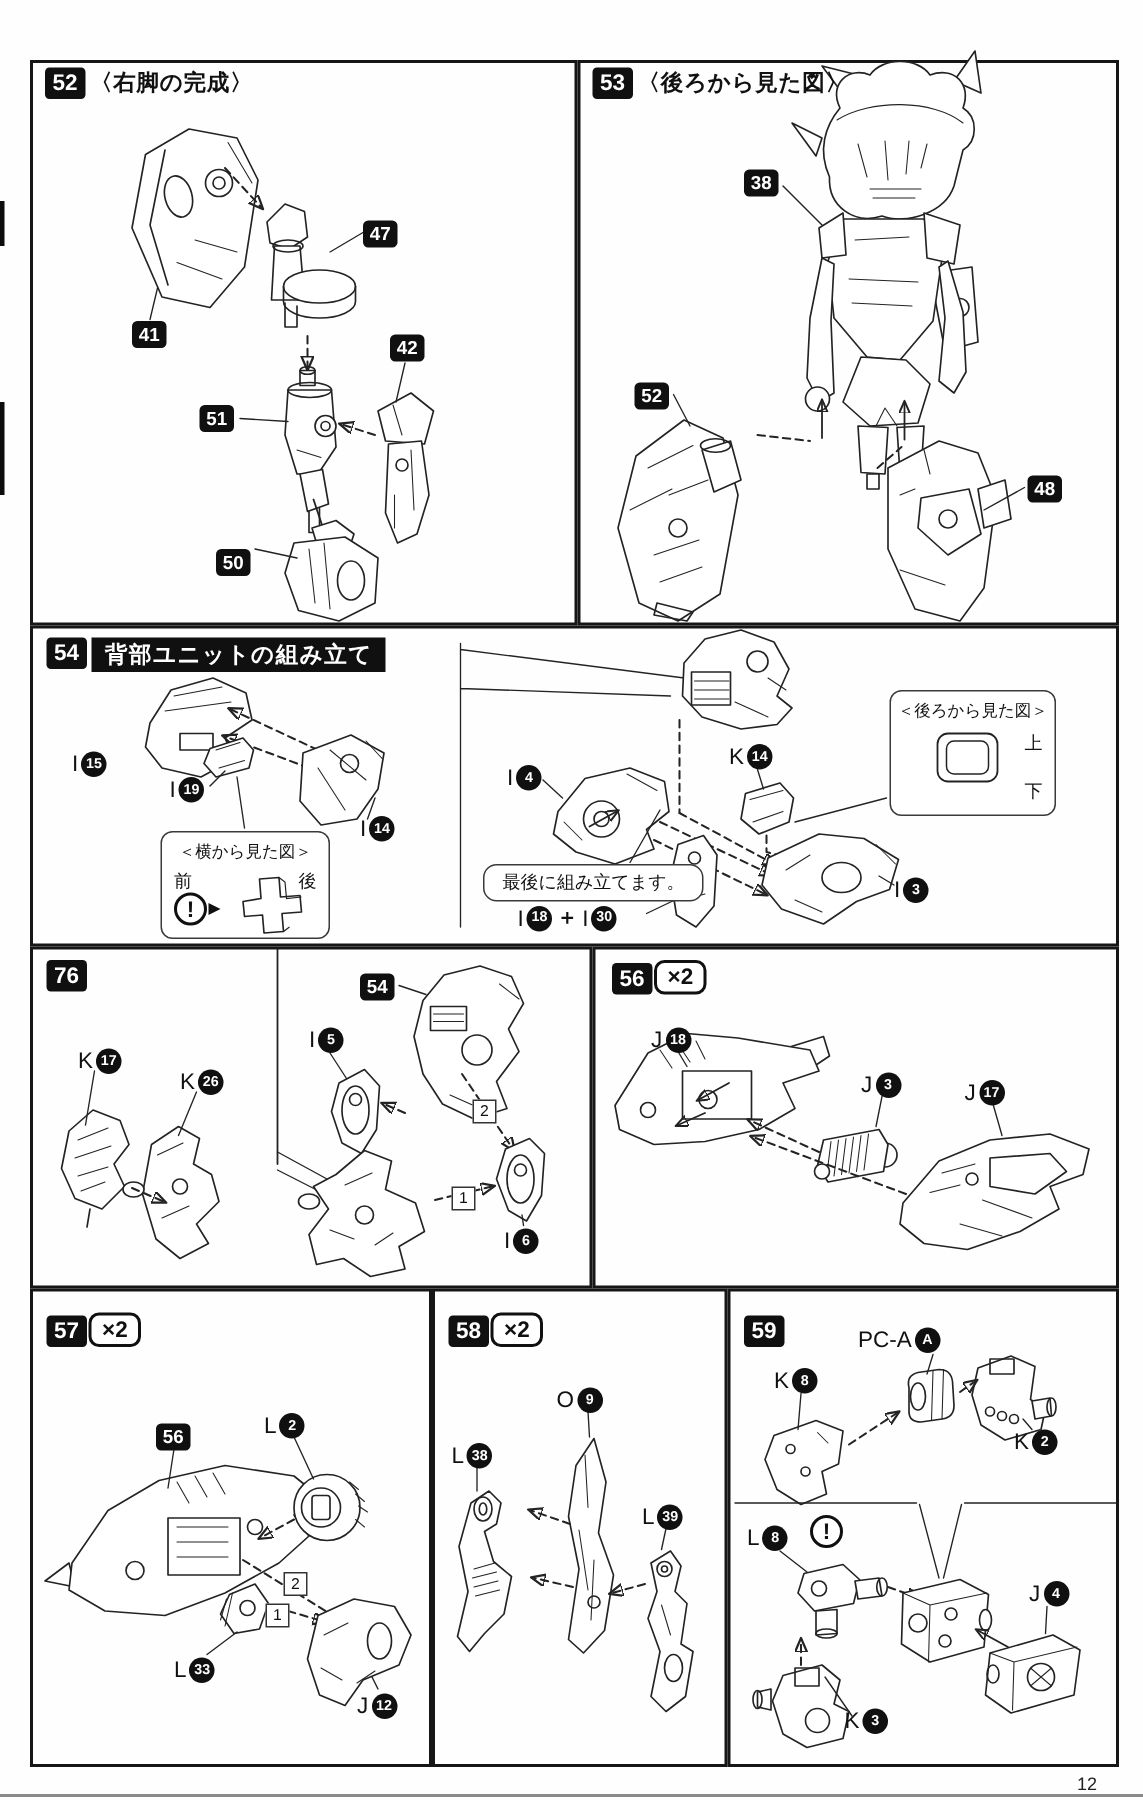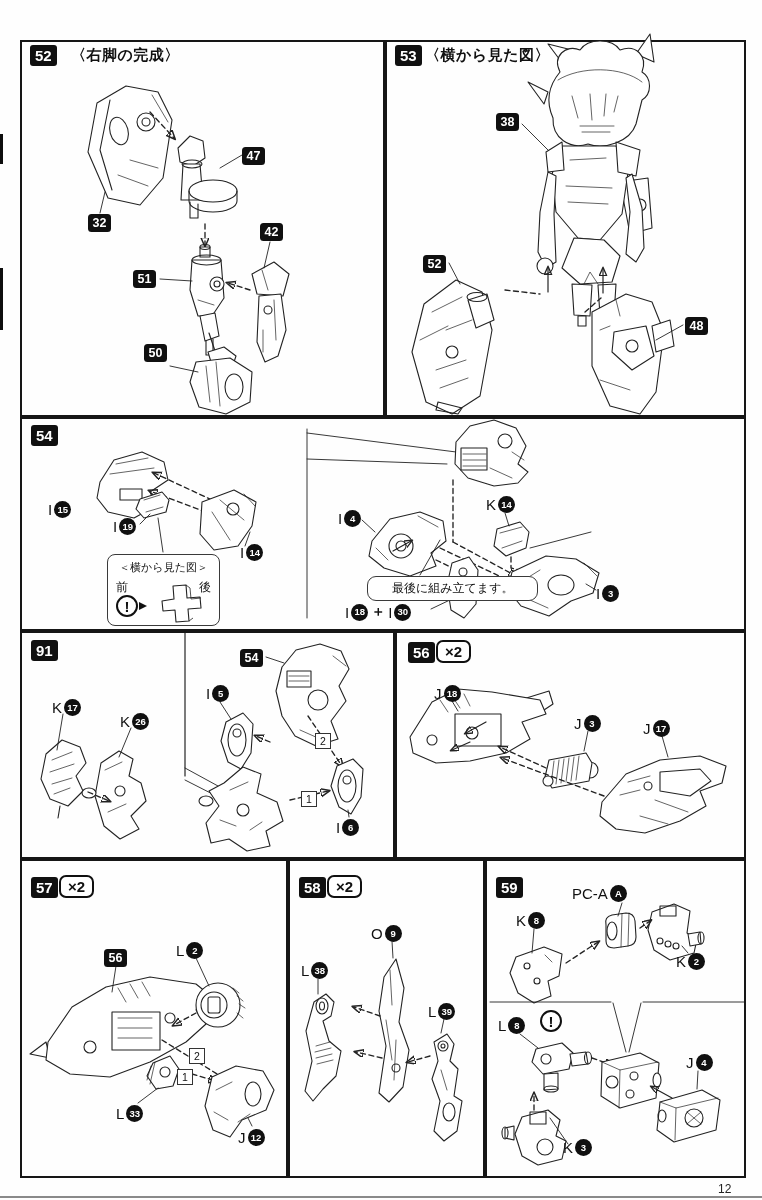--- a/index.html
+++ b/index.html
@@ -29,21 +29,21 @@
   .seq{position:absolute;z-index:3;width:14px;height:14px;border:1.3px solid #333;background:#fff;
     font-size:10.5px;display:flex;align-items:center;justify-content:center;line-height:1;}
   .note-box{position:absolute;z-index:2;border:1.5px solid #3a3a3a;border-radius:8px;background:#fff;box-sizing:border-box;}
   .note-title{position:absolute;width:100%;text-align:center;top:5px;font-size:11px;white-space:nowrap;}
   .nb-txt{position:absolute;font-size:12px;}
   .caution{position:absolute;z-index:4;width:22px;height:22px;border-radius:50%;border:2px solid #101010;background:#fff;
     font-weight:bold;font-size:15px;display:flex;align-items:center;justify-content:center;box-sizing:border-box;}
   .caution-tail{position:absolute;z-index:4;width:0;height:0;border-top:4px solid transparent;
     border-bottom:4px solid transparent;border-left:8px solid #101010;}
   .roundbox{position:absolute;z-index:3;border:1.5px solid #3a3a3a;border-radius:9px;background:#fff;
-    font-size:12px;padding:3px 24px;white-space:nowrap;margin-left:45px;}
+    font-size:12px;padding:3px 12px;white-space:nowrap;}
   .pagenum{position:absolute;z-index:3;font-size:12px;color:#222;}
   .edge-mark{position:absolute;left:0;width:3px;background:#0d0d0d;z-index:3;}
   .scan-line{position:absolute;left:0;width:762px;height:2px;background:#8a8a8a;top:1196px;z-index:3;}
 </style>
 </head>
 <body>
 
 <div id="page">
 
   <div class="edge-mark" style="top:134px;height:30px;"></div>
@@ -401,38 +401,39 @@
       <circle cx="694" cy="1118" r="9"></circle>
       <path class="t" d="M687,1112 L701,1124 M701,1112 L687,1124"></path>
       <ellipse cx="662" cy="1116" rx="4" ry="6"></ellipse>
     </g>
     <path class="ld" d="M698,1071 L697,1089"></path>
     <path class="bk" d="M672,1098 L652,1087" marker-end="url(#ah)"></path>
   </svg>
 
   <div class="panel" style="left:20px;top:40px;width:365px;height:377px;">
     <div class="step-badge" style="left:8px;top:3px;">52</div>
-    <div class="step-title" style="left:49px;top:4px;">〈右脚の完成〉</div>
-    <div class="part-badge" style="left:66px;top:172px;">32</div>
+    <div class="step-title" style="left:38px;top:4px;">〈右脚の完成〉</div>
+    <div class="part-badge" style="left:66px;top:172px;">41</div>
     <div class="part-badge" style="left:220px;top:105px;">47</div>
     <div class="part-badge" style="left:238px;top:181px;">42</div>
     <div class="part-badge" style="left:111px;top:228px;">51</div>
-    <div class="part-badge" style="left:122px;top:302px;">50</div>
+    <div class="part-badge" style="left:122px;top:324px;">50</div>
   </div>
 
   <div class="panel" style="left:385px;top:40px;width:361px;height:377px;">
     <div class="step-badge" style="left:8px;top:3px;">53</div>
-    <div class="step-title" style="left:38px;top:4px;">〈横から見た図〉</div>
+    <div class="step-title" style="left:38px;top:4px;">〈後ろから見た図〉</div>
     <div class="part-badge" style="left:109px;top:71px;">38</div>
     <div class="part-badge" style="left:36px;top:213px;">52</div>
     <div class="part-badge" style="left:298px;top:275px;">48</div>
   </div>
 
   <div class="panel" style="left:20px;top:417px;width:726px;height:214px;">
     <div class="step-badge" style="left:9px;top:6px;">54</div>
+    <div class="title-bar" style="left:39px;top:6px;">背部ユニットの組み立て</div>
 
     <div class="runner" style="left:26px;top:82px;">
       <span>I</span>
       <span class="circ">15</span>
     </div>
     <div class="runner" style="left:91px;top:99px;">
       <span>I</span>
       <span class="circ">19</span>
     </div>
     <div class="runner" style="left:218px;top:125px;">
@@ -468,24 +469,33 @@
     <div class="roundbox" style="left:300px;top:157px;">最後に組み立てます。</div>
 
     <div class="runner" style="left:323px;top:184px;">
       <span>I</span>
       <span class="circ">18</span>
       <span class="plus">＋</span>
       <span>I</span>
       <span class="circ">30</span>
     </div>
 
+    <div class="note-box" style="left:571px;top:41px;width:111px;height:84px;">
+      <div class="note-title">＜後ろから見た図＞</div>
+      <svg style="position:absolute;left:30px;top:26px;" width="44" height="38" viewBox="0 0 44 38">
+        <rect x="1" y="2" width="40" height="32" rx="7" fill="#fff" stroke="#232323" stroke-width="1.2"></rect>
+        <rect x="7" y="7" width="28" height="22" rx="5" fill="#fff" stroke="#232323" stroke-width="1"></rect>
+      </svg>
+      <span class="nb-txt" style="right:8px;top:26px;">上</span>
+      <span class="nb-txt" style="right:8px;top:58px;">下</span>
+    </div>
   </div>
 
   <div class="panel" style="left:20px;top:631px;width:375px;height:228px;">
-    <div class="step-badge" style="left:9px;top:7px;">91</div>
+    <div class="step-badge" style="left:9px;top:7px;">76</div>
     <div class="runner" style="left:30px;top:66px;">
       <span>K</span>
       <span class="circ">17</span>
     </div>
     <div class="runner" style="left:98px;top:80px;">
       <span>K</span>
       <span class="circ">26</span>
     </div>
     <div class="part-badge" style="left:218px;top:16px;">54</div>
     <div class="runner" style="left:184px;top:52px;">

